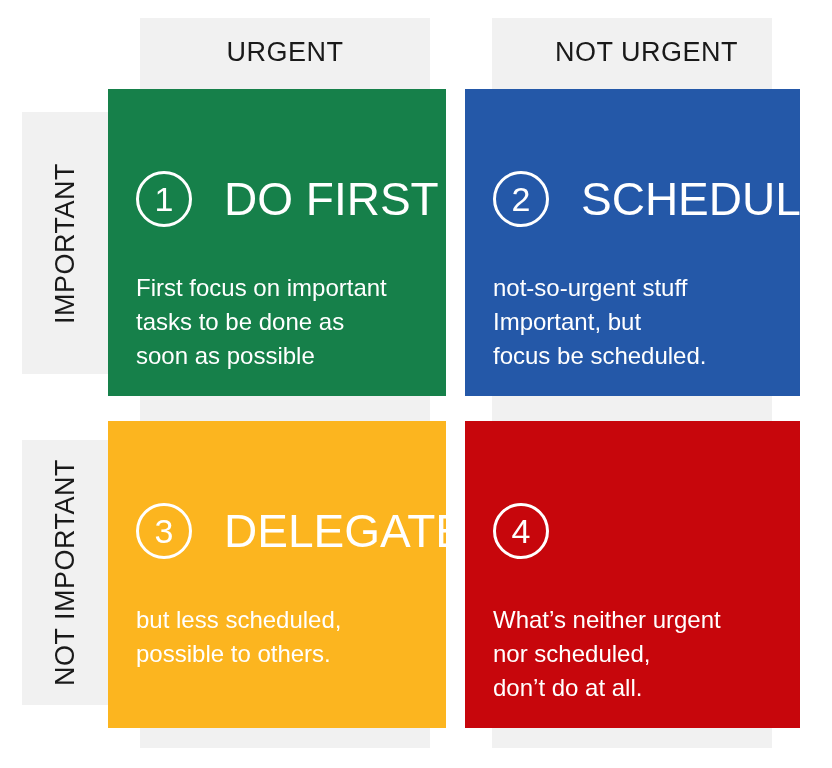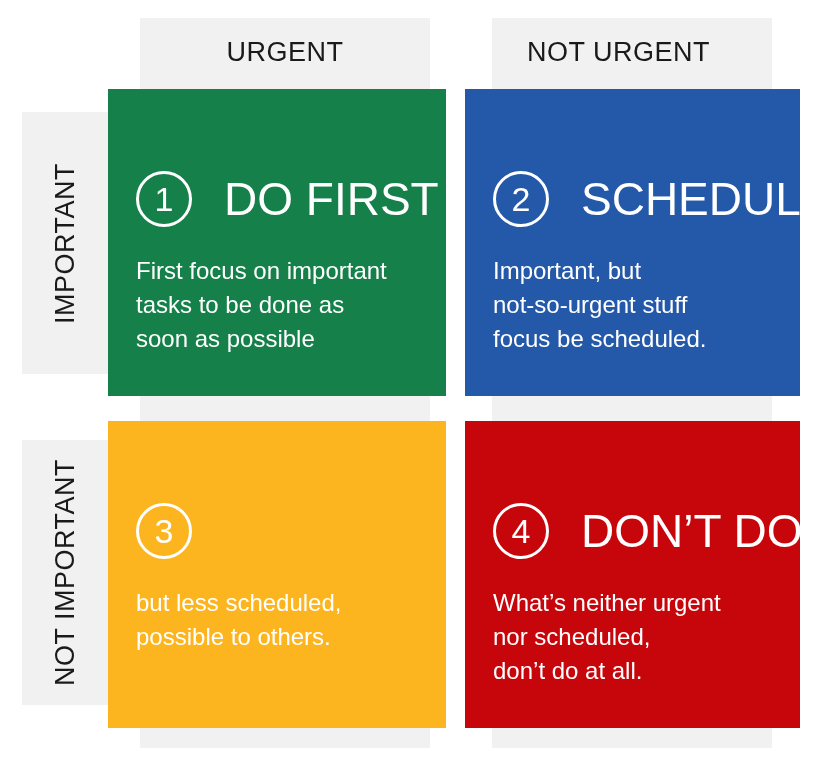--- a/index.html
+++ b/index.html
@@ -36,21 +36,21 @@
     top: 32px;
     height: 40px;
     line-height: 40px;
     text-align: center;
     font-size: 27px;
     color: #1a1a1a;
     letter-spacing: 0.5px;
     white-space: nowrap;
   }
   .col-header-urgent    { left: 140px; width: 290px; }
-  .col-header-noturgent { left: 492px; width: 253px; }
+  .col-header-noturgent { left: 520px; width: 253px; }
 
   .row-header {
     position: absolute;
     left: 22px;
     width: 86px;
     font-size: 27px;
     color: #1a1a1a;
     letter-spacing: 0.5px;
     white-space: nowrap;
     display: flex;
@@ -98,21 +98,21 @@
   }
   .quad-title {
     margin-left: 32px;
     font-size: 46px;
     line-height: 1;
     color: #ffffff;
     white-space: nowrap;
   }
 
   .quad-body {
-    margin-top: 3px;
+    margin-top: 20px;
     font-size: 24px;
     line-height: 34px;
     color: #ffffff;
   }
   .quad-body .line { display: block; white-space: nowrap; }
 </style>
 </head>
 <body>
 
 <div id="matrix">
@@ -143,40 +143,40 @@
       <span class="line">soon as possible</span>
     </div>
   </div>
 
   <div class="quad quad-2">
     <div class="quad-head">
       <div class="badge">2</div>
       <div class="quad-title">SCHEDULE</div>
     </div>
     <div class="quad-body">
+      <span class="line">not-so-urgent stuff</span>
       <span class="line">Important, but</span>
-      <span class="line">not-so-urgent stuff</span>
       <span class="line">focus be scheduled.</span>
     </div>
   </div>
 
   <div class="quad quad-3">
     <div class="quad-head">
       <div class="badge">3</div>
+      <div class="quad-title">DELEGATE</div>
     </div>
     <div class="quad-body">
       <span class="line">but less scheduled,</span>
       <span class="line">possible to others.</span>
     </div>
   </div>
 
   <div class="quad quad-4">
     <div class="quad-head">
       <div class="badge">4</div>
-      <div class="quad-title">DON’T DO</div>
     </div>
     <div class="quad-body">
       <span class="line">What’s neither urgent</span>
       <span class="line">nor scheduled,</span>
       <span class="line">don’t do at all.</span>
     </div>
   </div>
 
 </div>
 

